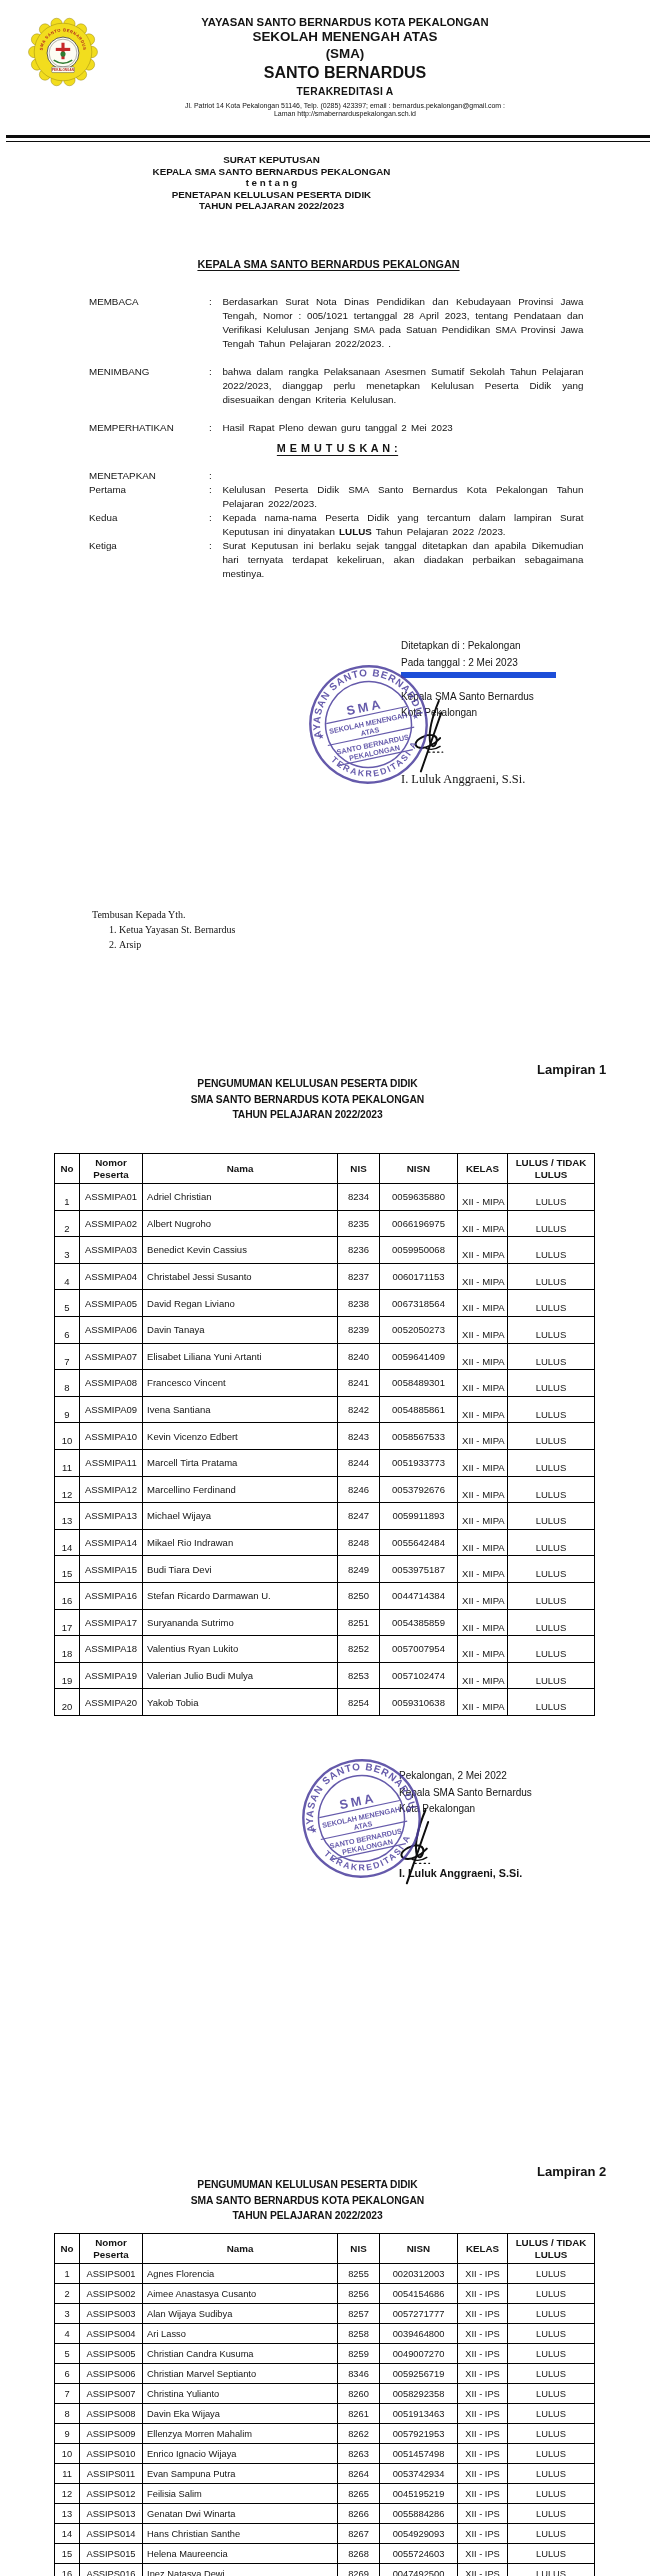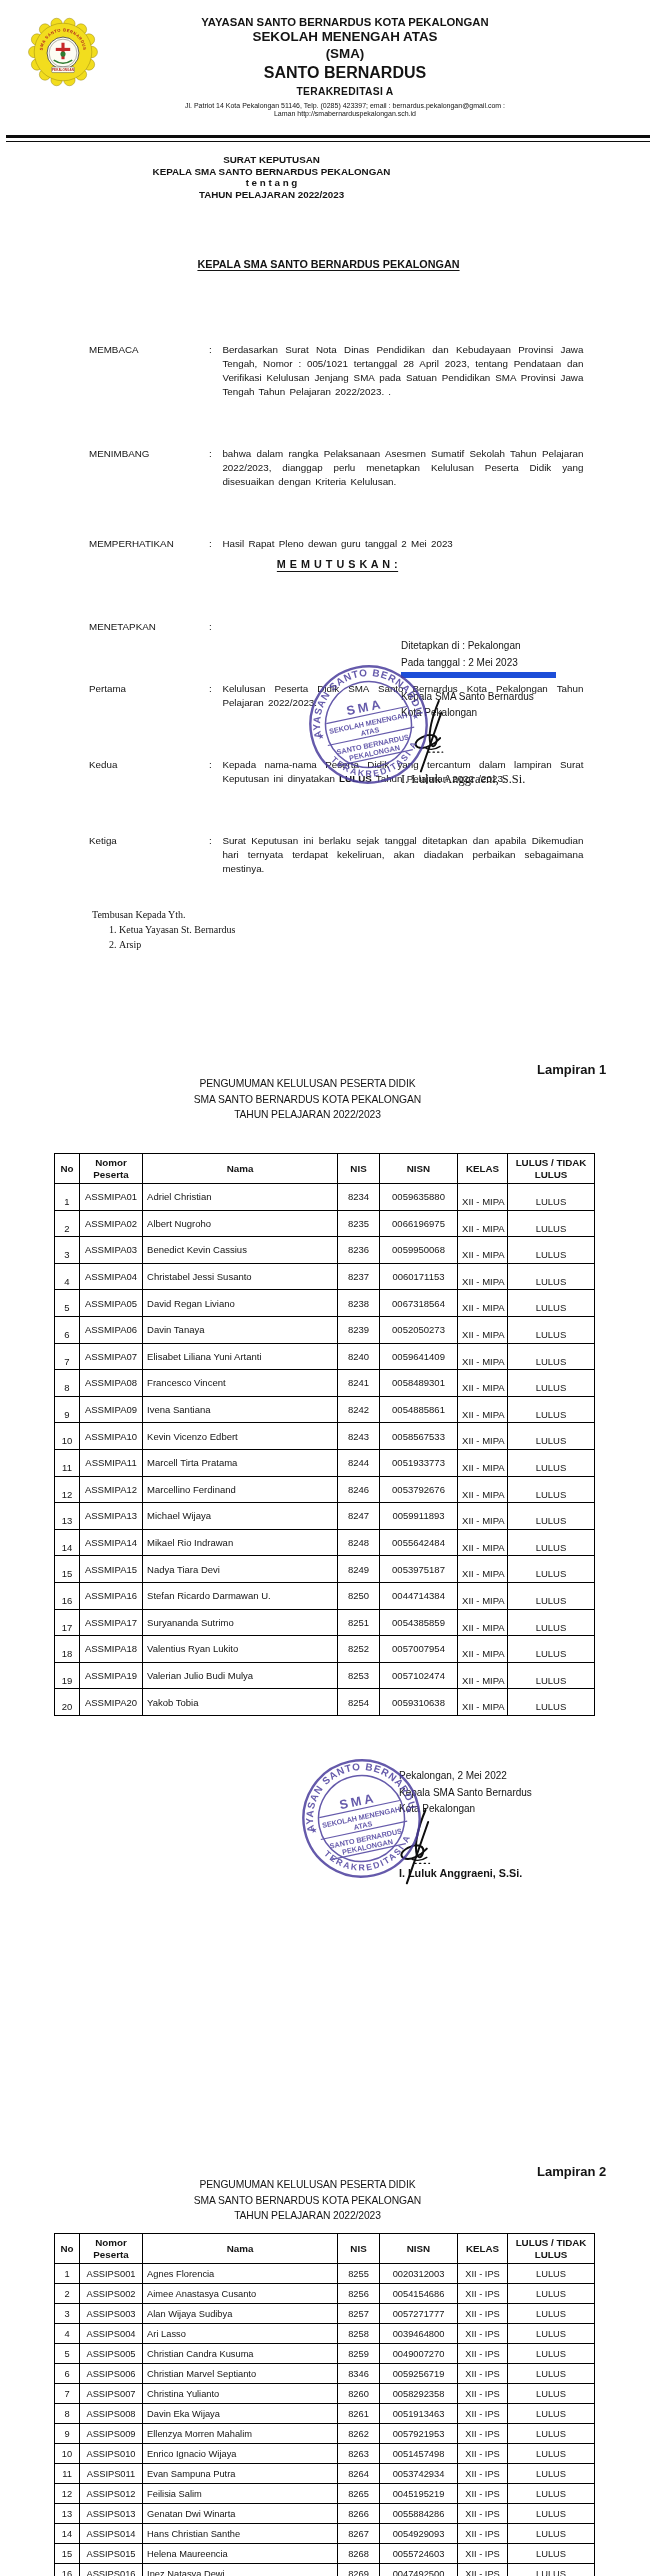--- a/index.html
+++ b/index.html
@@ -16,21 +16,21 @@
   .lh4{font-size:16px;font-weight:bold;margin-top:3.1px;}
   .lh5{font-size:10.3px;font-weight:bold;margin-top:4.1px;letter-spacing:0.3px;}
   .lh6{font-size:7px;margin-top:4.1px;}
   #divider{top:135px;left:6.2px;width:644px;height:2.6px;border-top:3.6px solid #0c0c0c;border-bottom:1.5px solid #0c0c0c;}
   
   #sk-title{top:154px;left:0;width:543px;text-align:center;font-weight:bold;font-size:9.8px;line-height:11.6px;}
   #issuer-heading{top:258px;left:0;width:657px;text-align:center;font-weight:bold;font-size:10.8px;
     text-decoration:underline;text-underline-offset:2.1px;text-decoration-thickness:1px;}
   
   #considerations{top:295px;left:89px;width:497px;font-size:9.8px;line-height:14px;}
-  .citem{display:grid;grid-template-columns:120px 13.4px 361px;margin-bottom:14px;margin-top:48px;}
+  .citem{display:grid;grid-template-columns:120px 13.4px 361px;margin-bottom:14px;}
   .citem.tight{margin-bottom:6.2px;}
   .citem.nogap{margin-bottom:0;}
   .ctext{text-align:justify;word-spacing:1.5px;}
   #memutuskan{text-align:center;margin:6.2px 0 12.4px 0;}
   #memutuskan span{font-weight:bold;font-size:10.8px;letter-spacing:0.5px;text-decoration:underline;text-underline-offset:2.6px;text-decoration-thickness:1px;}
   
   .sigtext{font-size:10px;line-height:16.5px;}
   #sig1{top:638px;left:401px;width:185px;}
   #sig1 .uline{display:inline-block;border-bottom:6px solid #1d4ed8;padding-bottom:0.5px;min-width:155px;}
   #sig1 .roles{margin-top:11.3px;}
@@ -45,21 +45,21 @@
   #sig2{top:1768px;left:399px;width:222px;}
   .boldname{font-weight:bold;font-size:10.8px;}
   #sig2 .name{margin-top:47px;}
   
   #tembusan{top:907px;left:92px;font-family:"Liberation Serif", serif;font-size:10px;line-height:15px;}
   #tembusan ol{margin:0;padding-left:27px;}
   
   .lamp-label{font-weight:bold;font-size:13px;}
   #l1-label{top:1062px;left:537px;width:77px;}
   #l2-label{top:2164px;left:537px;width:77px;}
-  .lamp-title{left:0;width:615px;text-align:center;font-weight:normal;font-size:10.3px;line-height:15.5px;letter-spacing:-0.1px;}
+  .lamp-title{left:0;width:615px;text-align:center;font-weight:bold;font-size:10.3px;line-height:15.5px;letter-spacing:-0.1px;}
   #l1-title{top:1076px;}
   #l2-title{top:2177px;}
   table.roster{border-collapse:collapse;table-layout:fixed;width:540px;border:1.5px solid #000;padding-left:48px;}
   table.roster th,table.roster td{border:1px solid #000;padding:0 4.1px;overflow:hidden;white-space:nowrap;}
   table.roster th{font-size:9.8px;font-weight:bold;height:29px;text-align:center;white-space:normal;line-height:11.3px;}
   table.roster td{font-size:9.5px;text-align:center;vertical-align:middle;}
   table.roster td:nth-child(3){text-align:left;}
   #table1{top:1153px;left:54px;}
   #table1 td{height:23px;}
   #table1 td:nth-child(1),#table1 td:nth-child(6),#table1 td:nth-child(7){vertical-align:bottom;padding-bottom:2.6px;}
@@ -148,20 +148,21 @@
   <div class="lh6">Jl. Patriot 14 Kota Pekalongan 51146, Telp. (0285) 423397; email : bernardus.pekalongan@gmail.com :</div>
   <div class="lh6" style="margin-top:0;">Laman http://smabernarduspekalongan.sch.id</div>
 </div>
 
 <div id="divider" class="abs"></div>
 
 <div id="sk-title" class="abs">
   <div>SURAT KEPUTUSAN</div>
   <div>KEPALA SMA SANTO BERNARDUS PEKALONGAN</div>
   <div>t e n t a n g</div>
+  <div>PENETAPAN KELULUSAN PESERTA DIDIK</div>
   <div>TAHUN PELAJARAN 2022/2023</div>
 </div>
 
 <div id="issuer-heading" class="abs">KEPALA SMA SANTO BERNARDUS PEKALONGAN</div>
 
 <div id="considerations" class="abs">
   <div class="citem">
     <div>MEMBACA</div>
     <div>:</div>
     <div class="ctext">Berdasarkan Surat Nota Dinas Pendidikan dan Kebudayaan Provinsi Jawa Tengah, Nomor : 005/1021 tertanggal 28 April 2023, tentang Pendataan dan Verifikasi Kelulusan Jenjang SMA pada Satuan Pendidikan SMA Provinsi Jawa Tengah Tahun Pelajaran 2022/2023. .</div>
@@ -381,21 +382,21 @@
         <td>ASSMIPA14</td>
         <td>Mikael Rio Indrawan</td>
         <td>8248</td>
         <td>0055642484</td>
         <td>XII - MIPA</td>
         <td>LULUS</td>
       </tr>
       <tr>
         <td>15</td>
         <td>ASSMIPA15</td>
-        <td>Nadya Tiara Devi</td>
+        <td>Budi Tiara Devi</td>
         <td>8249</td>
         <td>0053975187</td>
         <td>XII - MIPA</td>
         <td>LULUS</td>
       </tr>
       <tr>
         <td>16</td>
         <td>ASSMIPA16</td>
         <td>Stefan Ricardo Darmawan U.</td>
         <td>8250</td>

